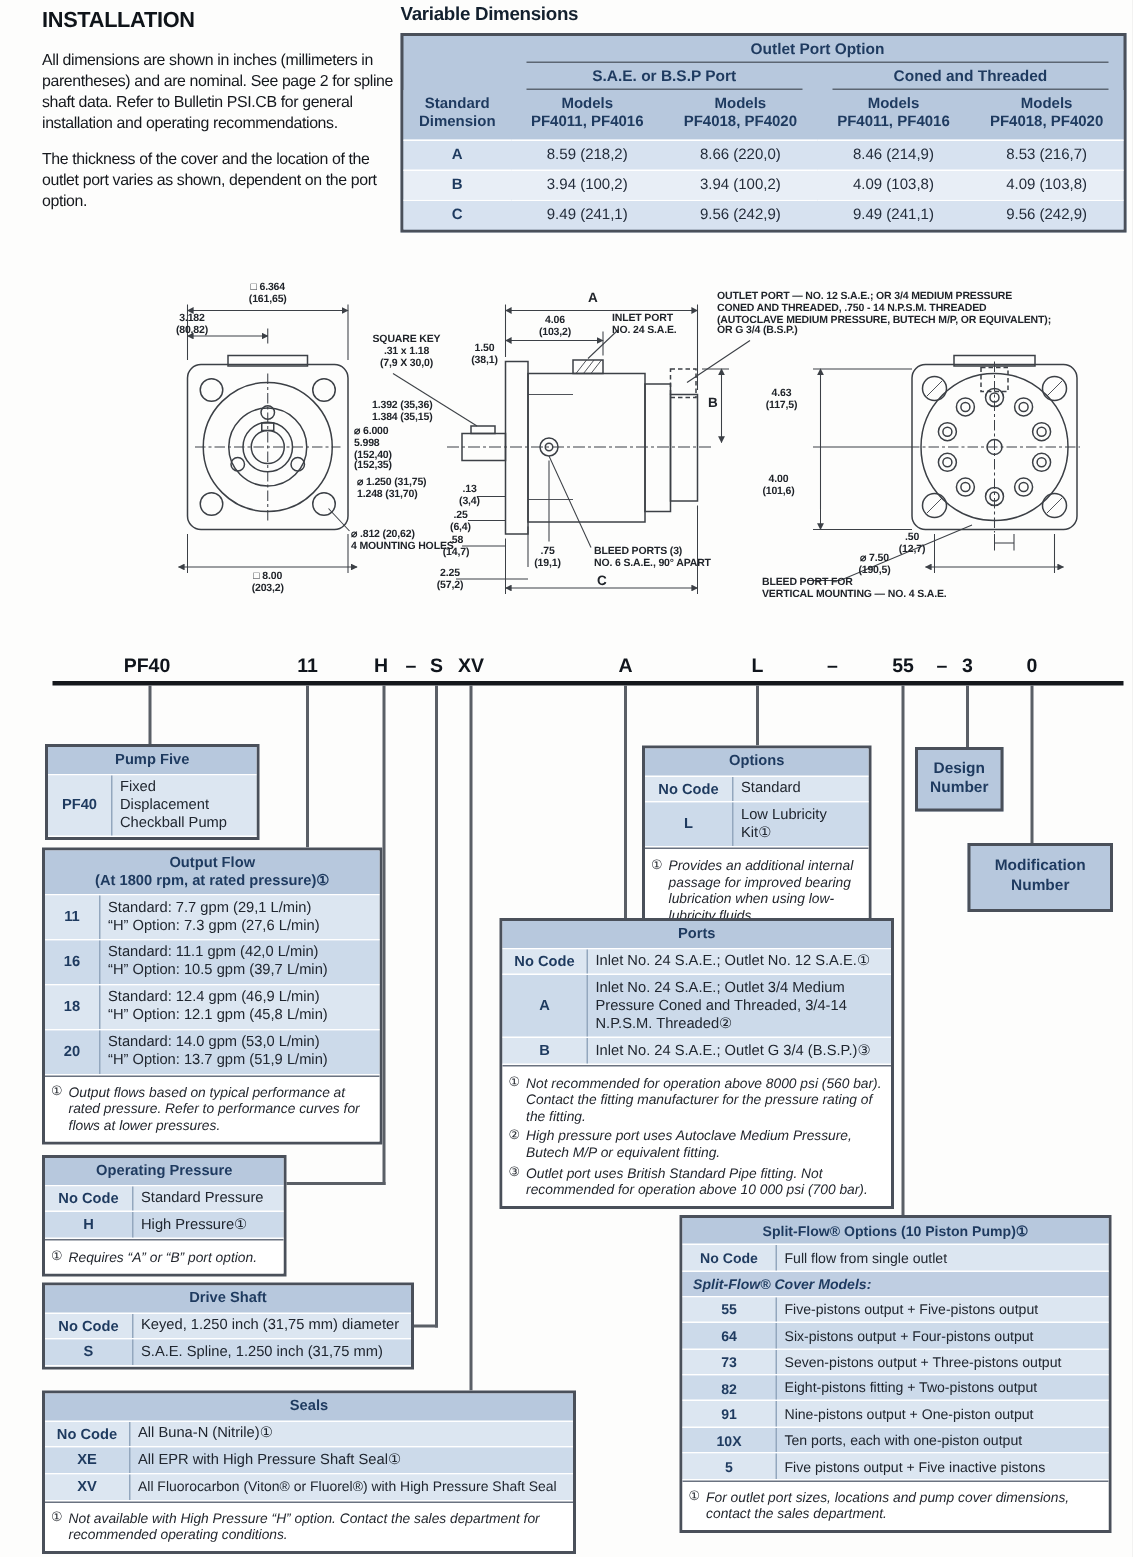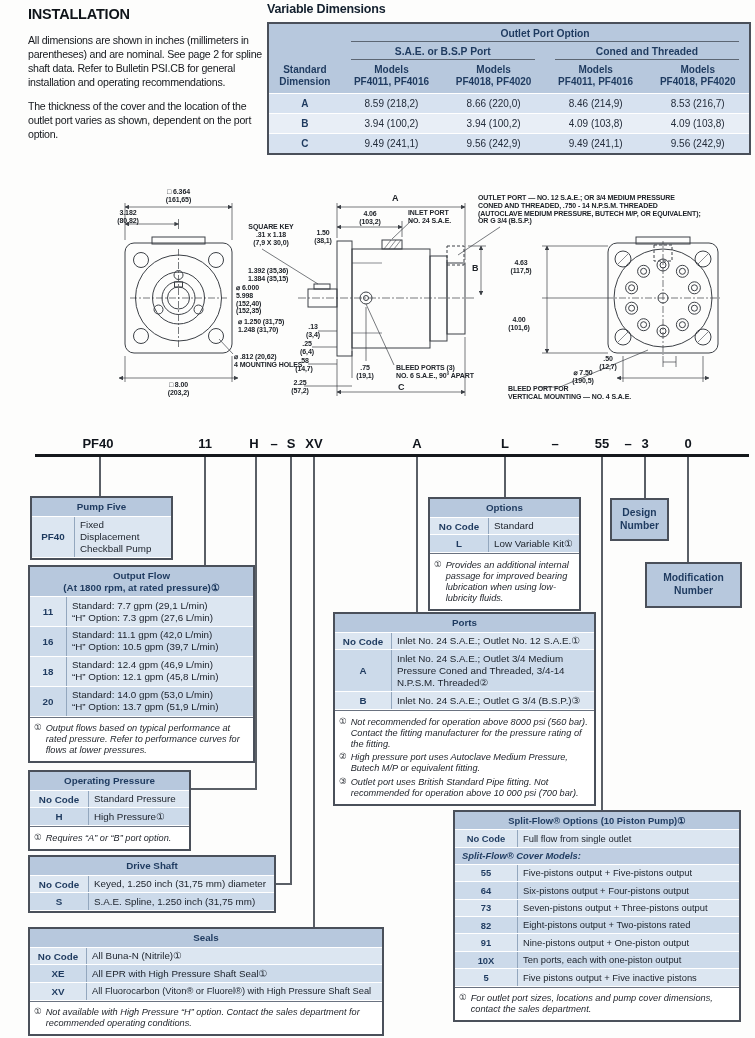--- a/index.html
+++ b/index.html
@@ -425,21 +425,21 @@
   </div>
 
   <div class="t" style="left:428px;top:497px;width:153px">
     <div class="hd">Options</div>
     <div class="row alt1">
       <div class="code" style="width:58px">No Code</div>
       <div class="desc">Standard</div>
     </div>
     <div class="row alt2">
       <div class="code" style="width:58px">L</div>
-      <div class="desc">Low Variable Kit①</div>
+      <div class="desc">Low Lubricity Kit①</div>
     </div>
     <div class="fns">
       <div class="fn">
           <span class="mk">①</span>
           <span>Provides an additional internal passage for improved bearing lubrication when using low-lubricity fluids.</span>
         </div>
     </div>
   </div>
 
   <div class="t" style="left:333px;top:612px;width:263px">
@@ -486,21 +486,21 @@
     <div class="row alt2">
       <div class="code" style="width:62px">64</div>
       <div class="desc">Six-pistons output + Four-pistons output</div>
     </div>
     <div class="row alt1">
       <div class="code" style="width:62px">73</div>
       <div class="desc">Seven-pistons output + Three-pistons output</div>
     </div>
     <div class="row alt2">
       <div class="code" style="width:62px">82</div>
-      <div class="desc">Eight-pistons output + Two-pistons rated</div>
+      <div class="desc">Eight-pistons fitting + Two-pistons output</div>
     </div>
     <div class="row alt1">
       <div class="code" style="width:62px">91</div>
       <div class="desc">Nine-pistons output + One-piston output</div>
     </div>
     <div class="row alt2">
       <div class="code" style="width:62px">10X</div>
       <div class="desc">Ten ports, each with one-piston output</div>
     </div>
     <div class="row alt1">

